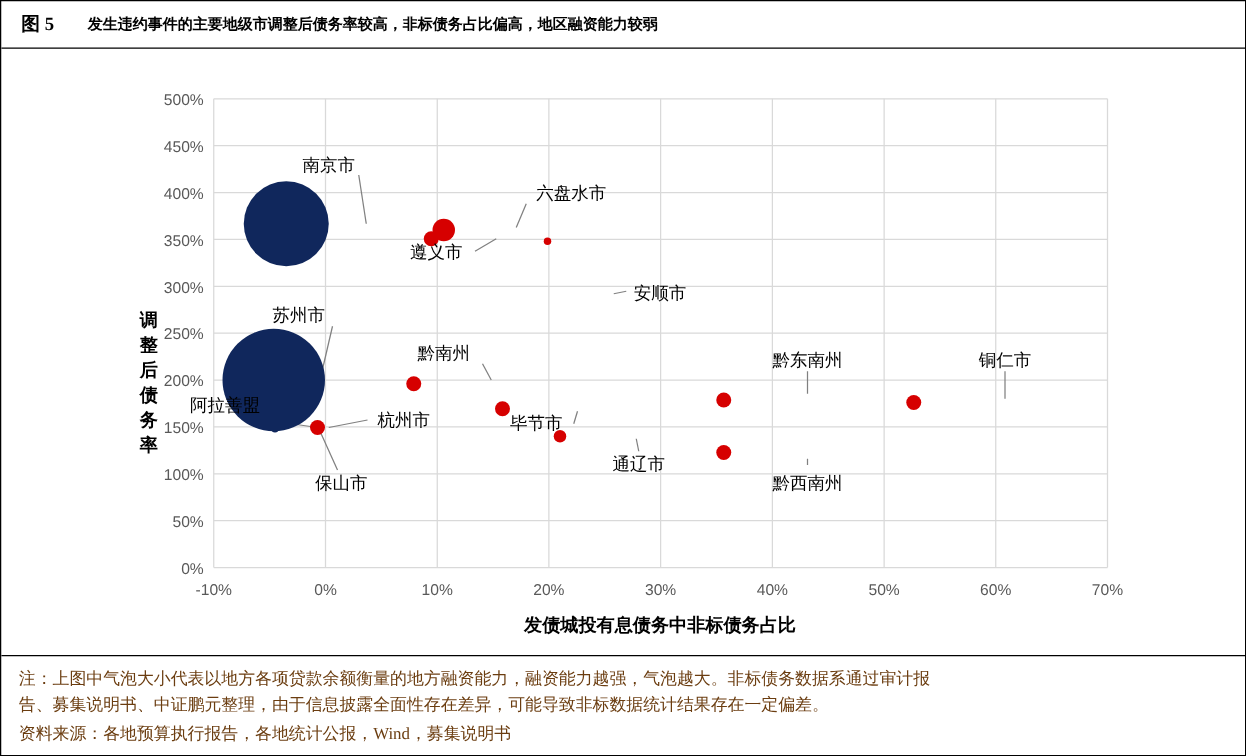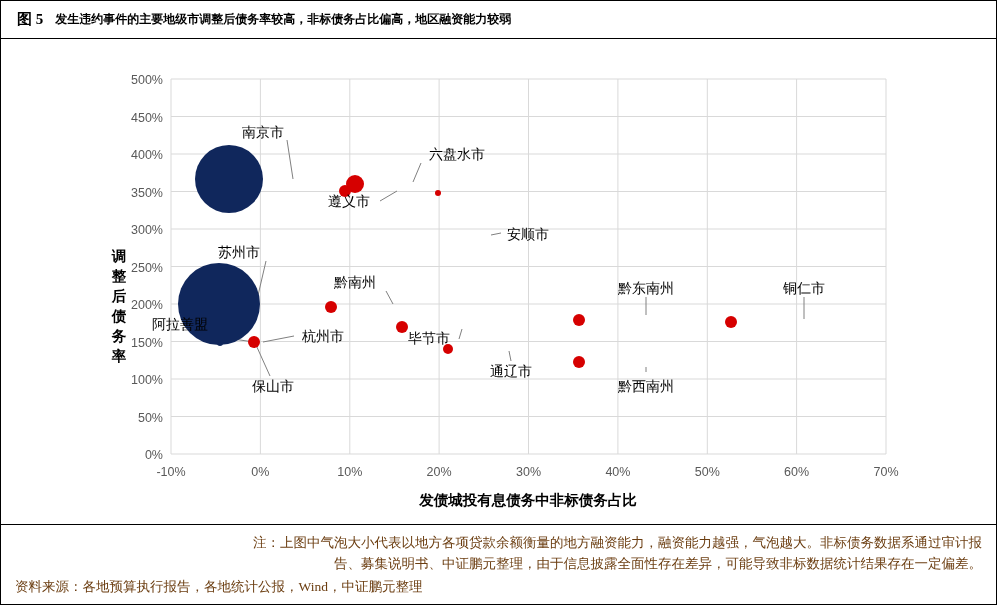--- a/index.html
+++ b/index.html
@@ -28,21 +28,21 @@
     height: 38px;
     box-sizing: border-box;
     border-bottom: 1px solid #000000;
     display: flex;
     align-items: center;
     padding-left: 16px;
   }
   .hdr .fig-label {
     font-weight: bold;
     font-size: 15px;
-    margin-right: 12px;
+    margin-right: 27px;
     white-space: nowrap;
   }
   .hdr .fig-title {
     font-weight: bold;
     font-size: 12px;
     white-space: nowrap;
   }
   .footer {
     position: absolute;
     left: 0;
@@ -50,21 +50,20 @@
     width: 995px;
     box-sizing: border-box;
     border-top: 1px solid #000000;
     padding: 8px 14px 6px 14px;
     color: #4a2c14;
     font-size: 13.5px;
     line-height: 1.55;
   }
   .footer .note {
     color: #6b3d10;
-    text-align: right;
   }
   .footer .src {
     color: #6b3d10;
     margin-top: 2px;
   }
   .plotarea {
     position: absolute;
     left: 0;
     top: 38px;
     width: 916px;
@@ -219,16 +218,16 @@
         <text class="series-label" x="510" y="337" text-anchor="middle">通辽市</text>
         <text class="series-label" x="645" y="352" text-anchor="middle">黔西南州</text>
         <text class="series-label" x="272" y="352" text-anchor="middle">保山市</text>
       </g>
     </svg>
   </div>
 
   <div class="footer">
     <div class="note">注：上图中气泡大小代表以地方各项贷款余额衡量的地方融资能力，融资能力越强，气泡越大。非标债务数据系通过审计报</div>
     <div class="note">告、募集说明书、中证鹏元整理，由于信息披露全面性存在差异，可能导致非标数据统计结果存在一定偏差。</div>
-    <div class="src">资料来源：各地预算执行报告，各地统计公报，Wind，中证鹏元整理</div>
+    <div class="src">资料来源：各地预算执行报告，各地统计公报，Wind，募集说明书</div>
   </div>
 
 </div>
 
 </body></html>

